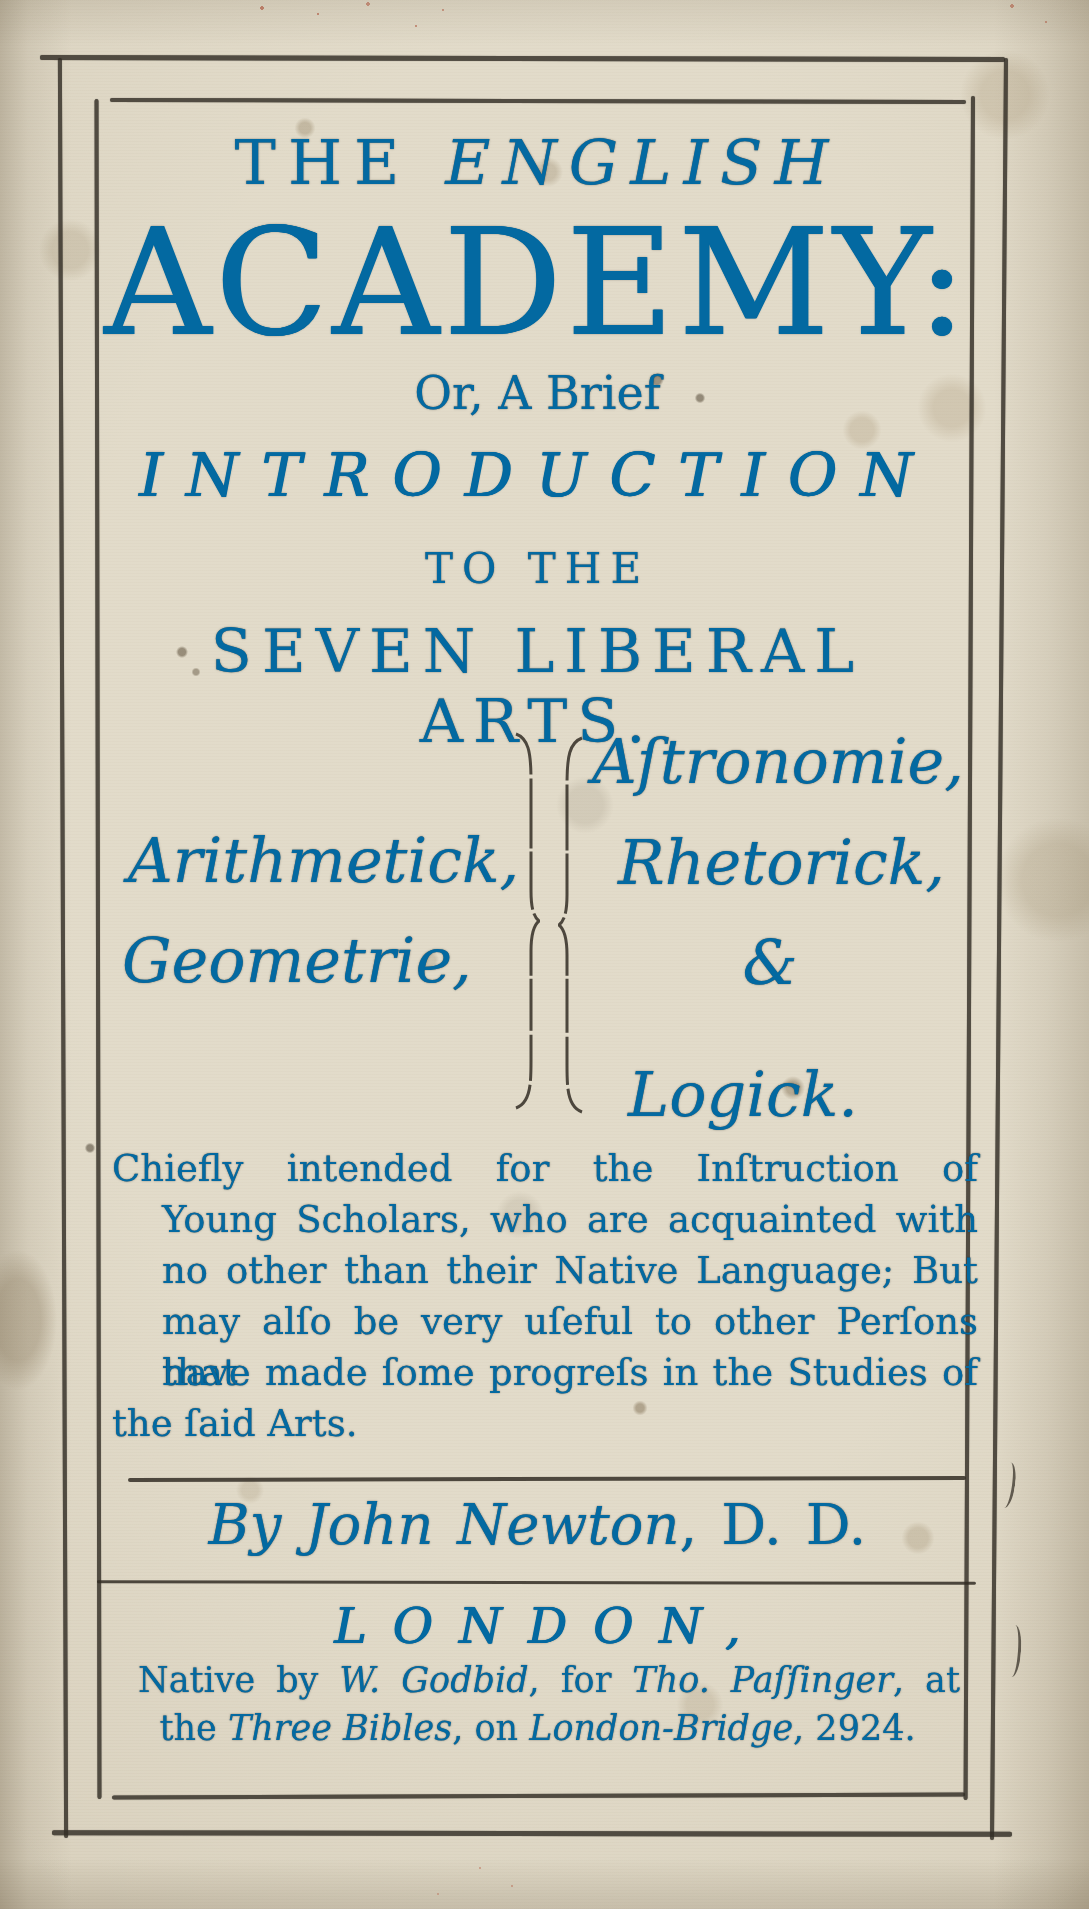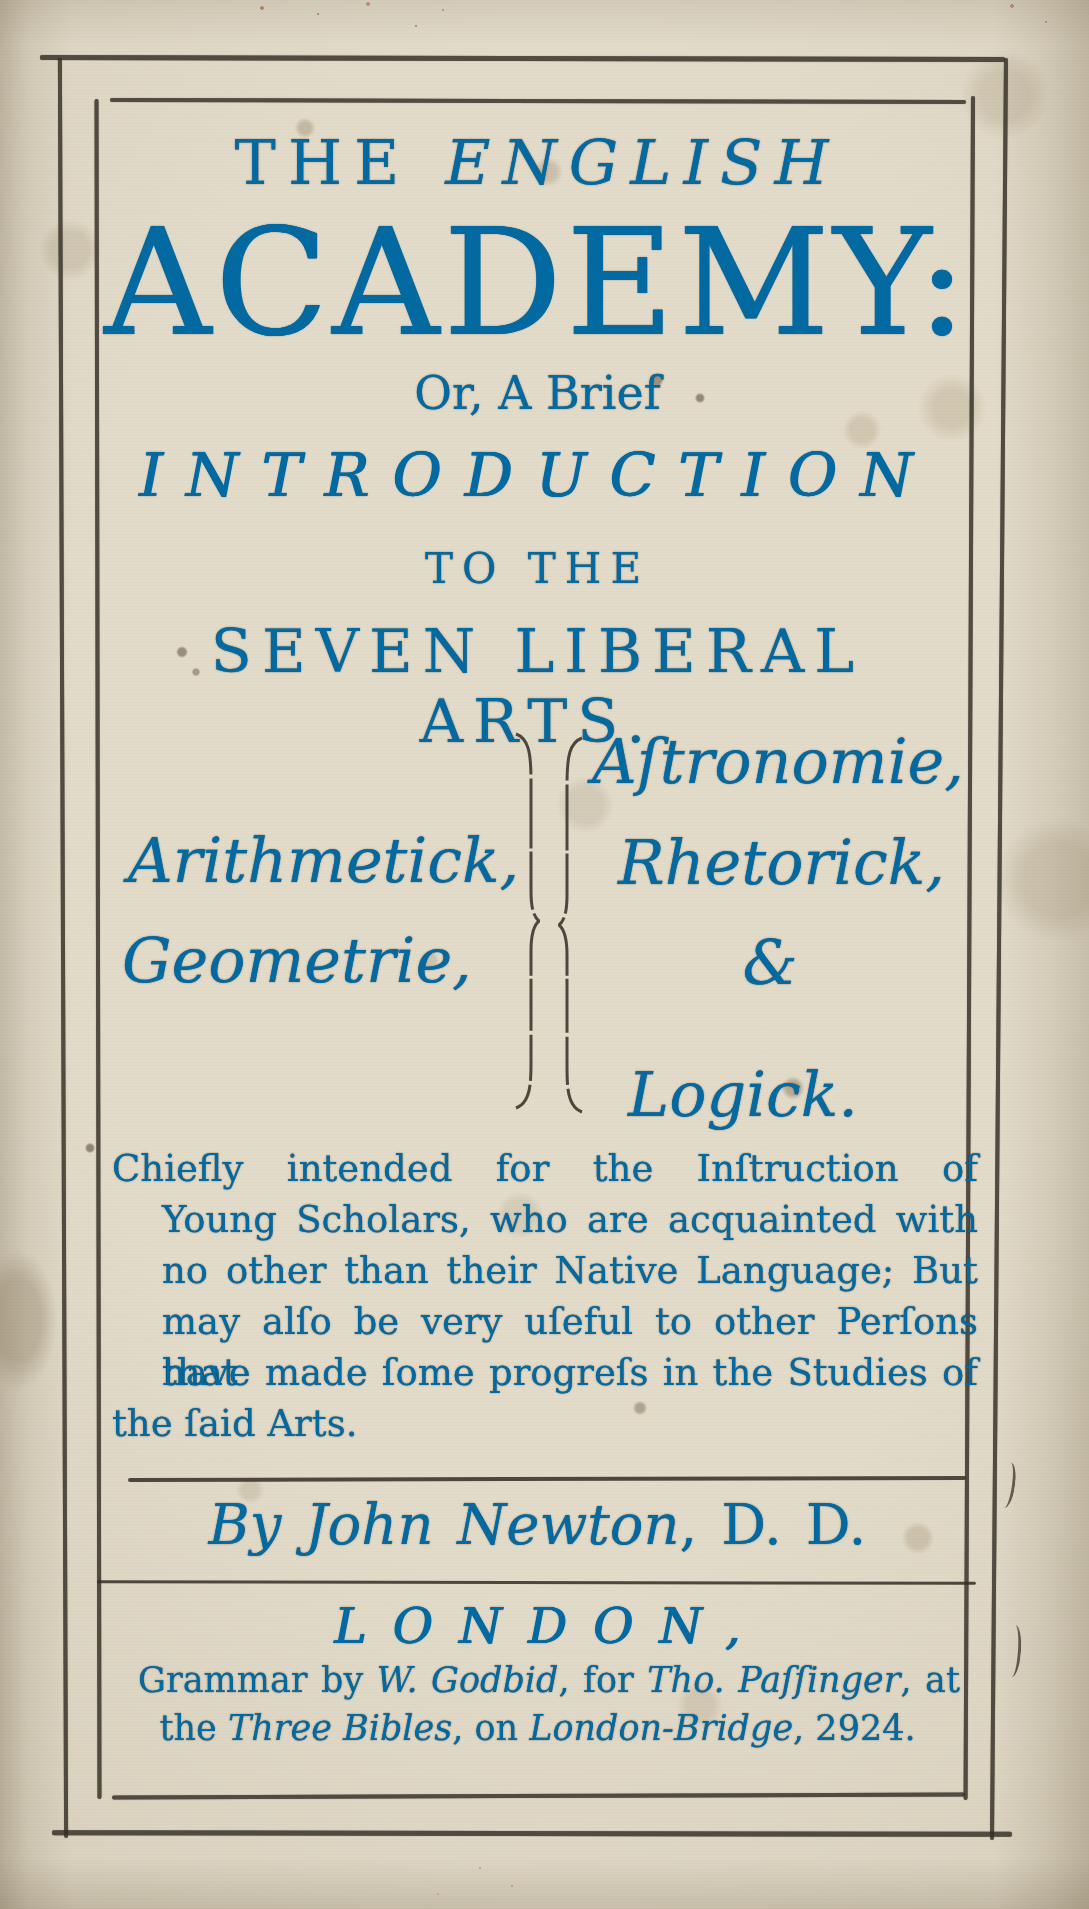--- a/index.html
+++ b/index.html
@@ -152,21 +152,21 @@
 
   <div class="hrule rule-author-top"></div>
   <div class="ink centered author-line">
     <span class="it">By John Newton</span><span>, D. D.</span>
   </div>
   <div class="hrule rule-author-bottom"></div>
 
   <div class="ink centered imprint-city heavy">LONDON,</div>
 
   <div class="ink imprint-1">
-    <span>Grammar by </span><span class="it">W. Godbid</span><span>, for </span><span class="it">Tho. Paſſinger</span><span>, at</span>
+    <span>Native by </span><span class="it">W. Godbid</span><span>, for </span><span class="it">Tho. Paſſinger</span><span>, at</span>
   </div>
   <div class="ink centered imprint-2">
     <span>the </span><span class="it">Three Bibles</span><span>, on </span><span class="it">London-Bridge</span><span>, 2924.</span>
   </div>
 
   <div class="ink-mark mark1"></div>
   <div class="ink-mark mark2"></div>
 
 </div>
 

